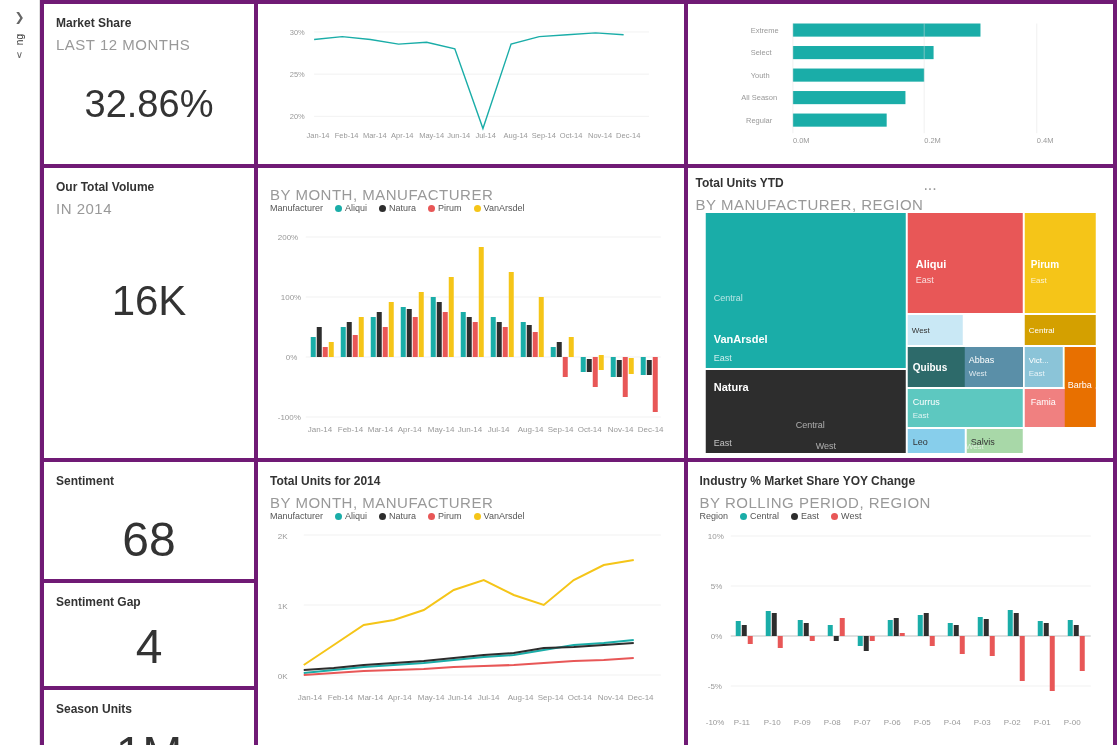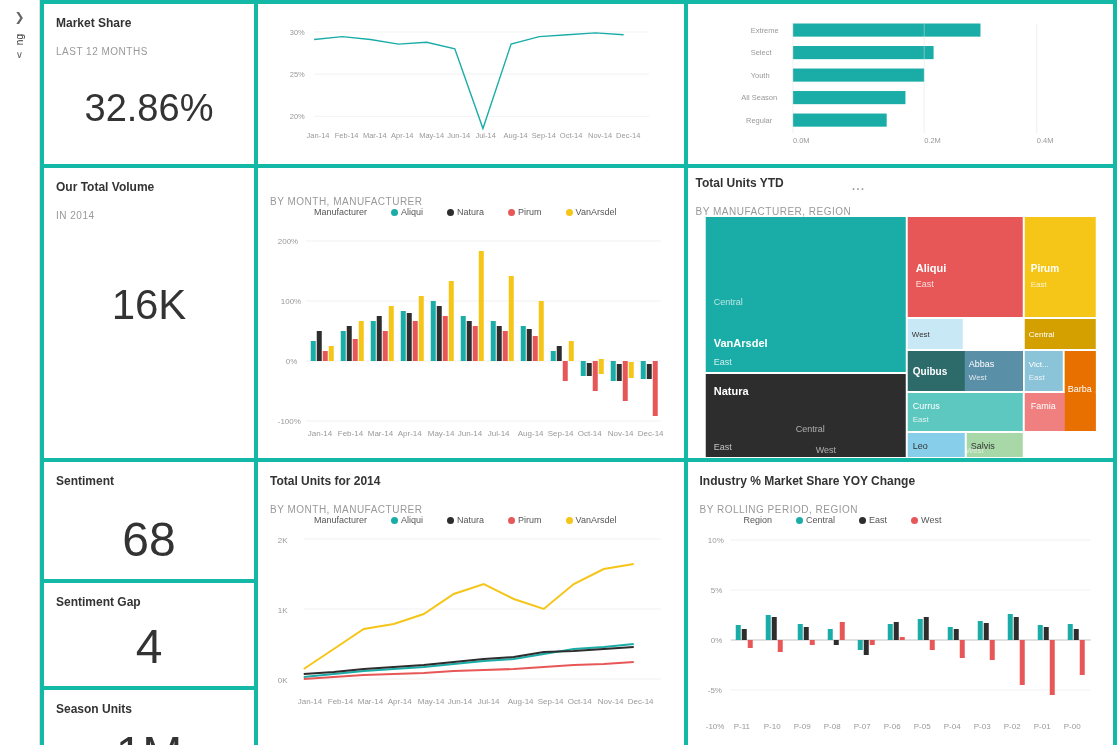--- a/index.html
+++ b/index.html
@@ -45,43 +45,43 @@
       color: #666;
       margin-top: 4px;
     }
 
     .main-content {
       display: grid;
       grid-template-columns: 210px 1fr 1fr;
       grid-template-rows: 160px 290px 290px;
       gap: 4px;
       padding: 4px;
-      background: #14b8a6;
+      background: #701a75;
       overflow: hidden;
     }
 
     .card {
       background: #fff;
       padding: 12px;
       position: relative;
       overflow: hidden;
     }
 
     .card-title {
       font-size: 12px;
       font-weight: 600;
       color: #333;
     }
 
     .card-subtitle {
-      font-size: 10px;
+      font-size: 15px;
       color: #999;
       text-transform: uppercase;
       letter-spacing: 0.5px;
-      margin-top: 16px;
+      margin-top: 6px;
     }
 
     .card-value {
       font-size: 42px;
       font-weight: 300;
       color: #333;
       text-align: center;
       margin-top: 20px;
     }
 
@@ -100,24 +100,23 @@
     .units-2014 { grid-column: 2; grid-row: 3; }
     .industry-chart { grid-column: 3; grid-row: 3; }
 
     .sentiment-card { background: #fff; padding: 12px; flex: 1; }
     .total-units-card { background: #fff; padding: 12px; flex: 1; }
 
     
     .legend {
       display: flex;
       align-items: center;
-      gap: 24px;
+      gap: 12px;
       flex-wrap: wrap;
       margin-bottom: 4px;
-      margin-left: 44px;
     }
     .legend-item {
       display: flex;
       align-items: center;
       gap: 3px;
       font-size: 9px;
       color: #555;
     }
     .legend-dot {
       width: 7px;

